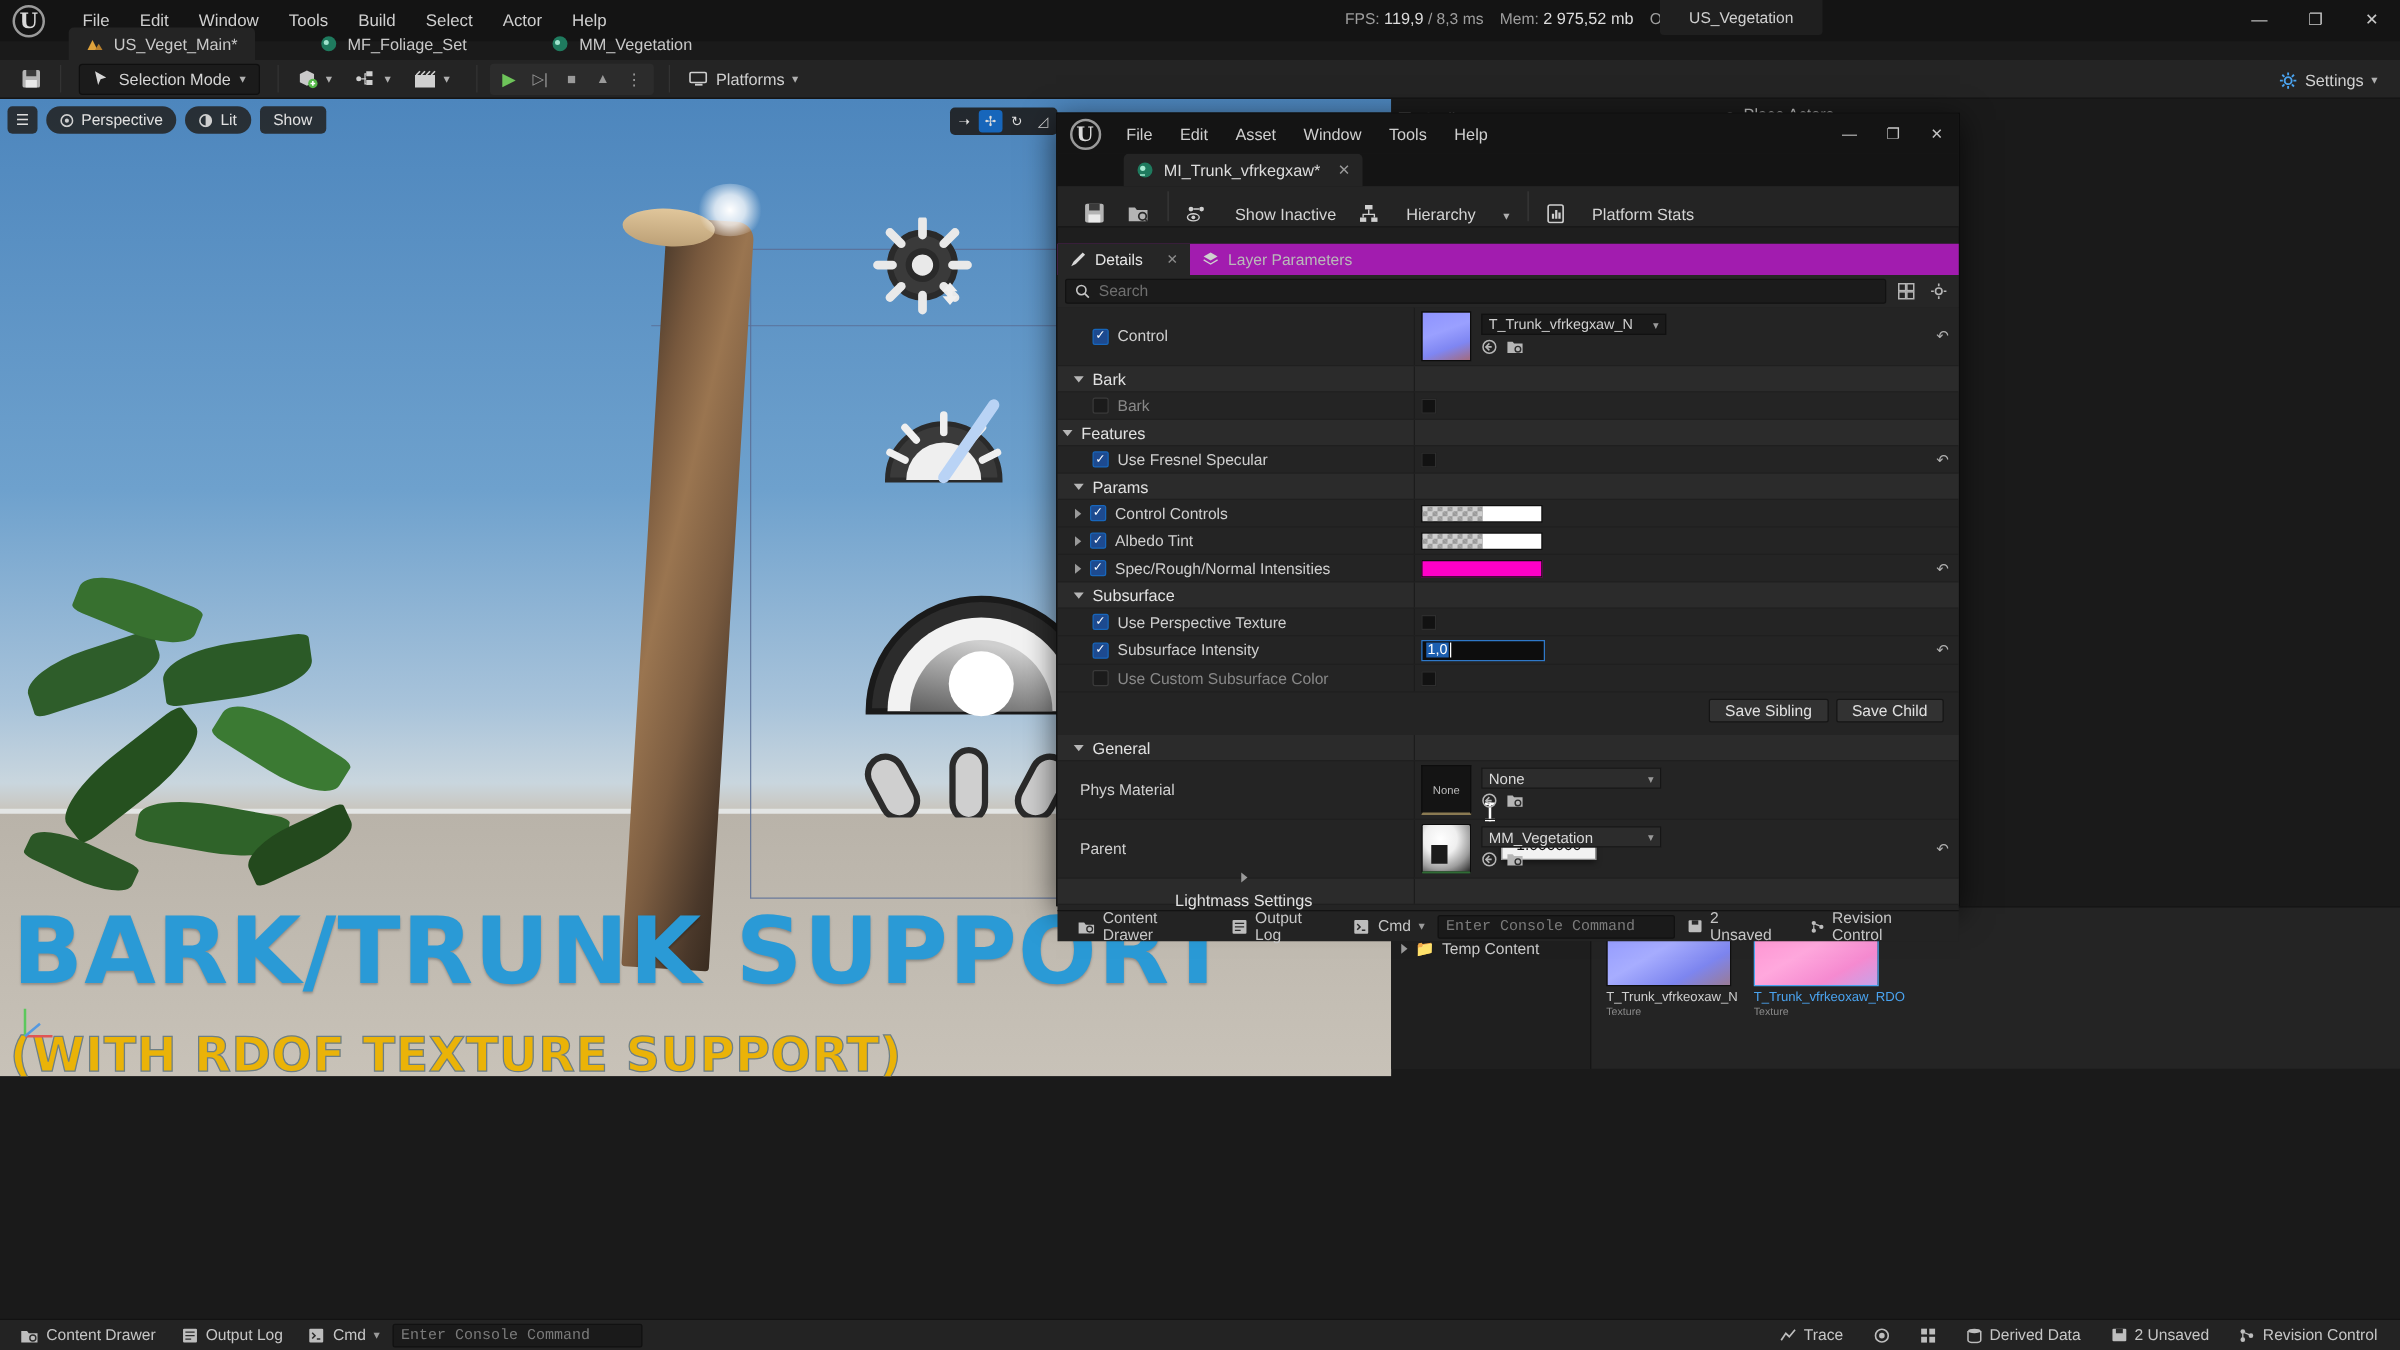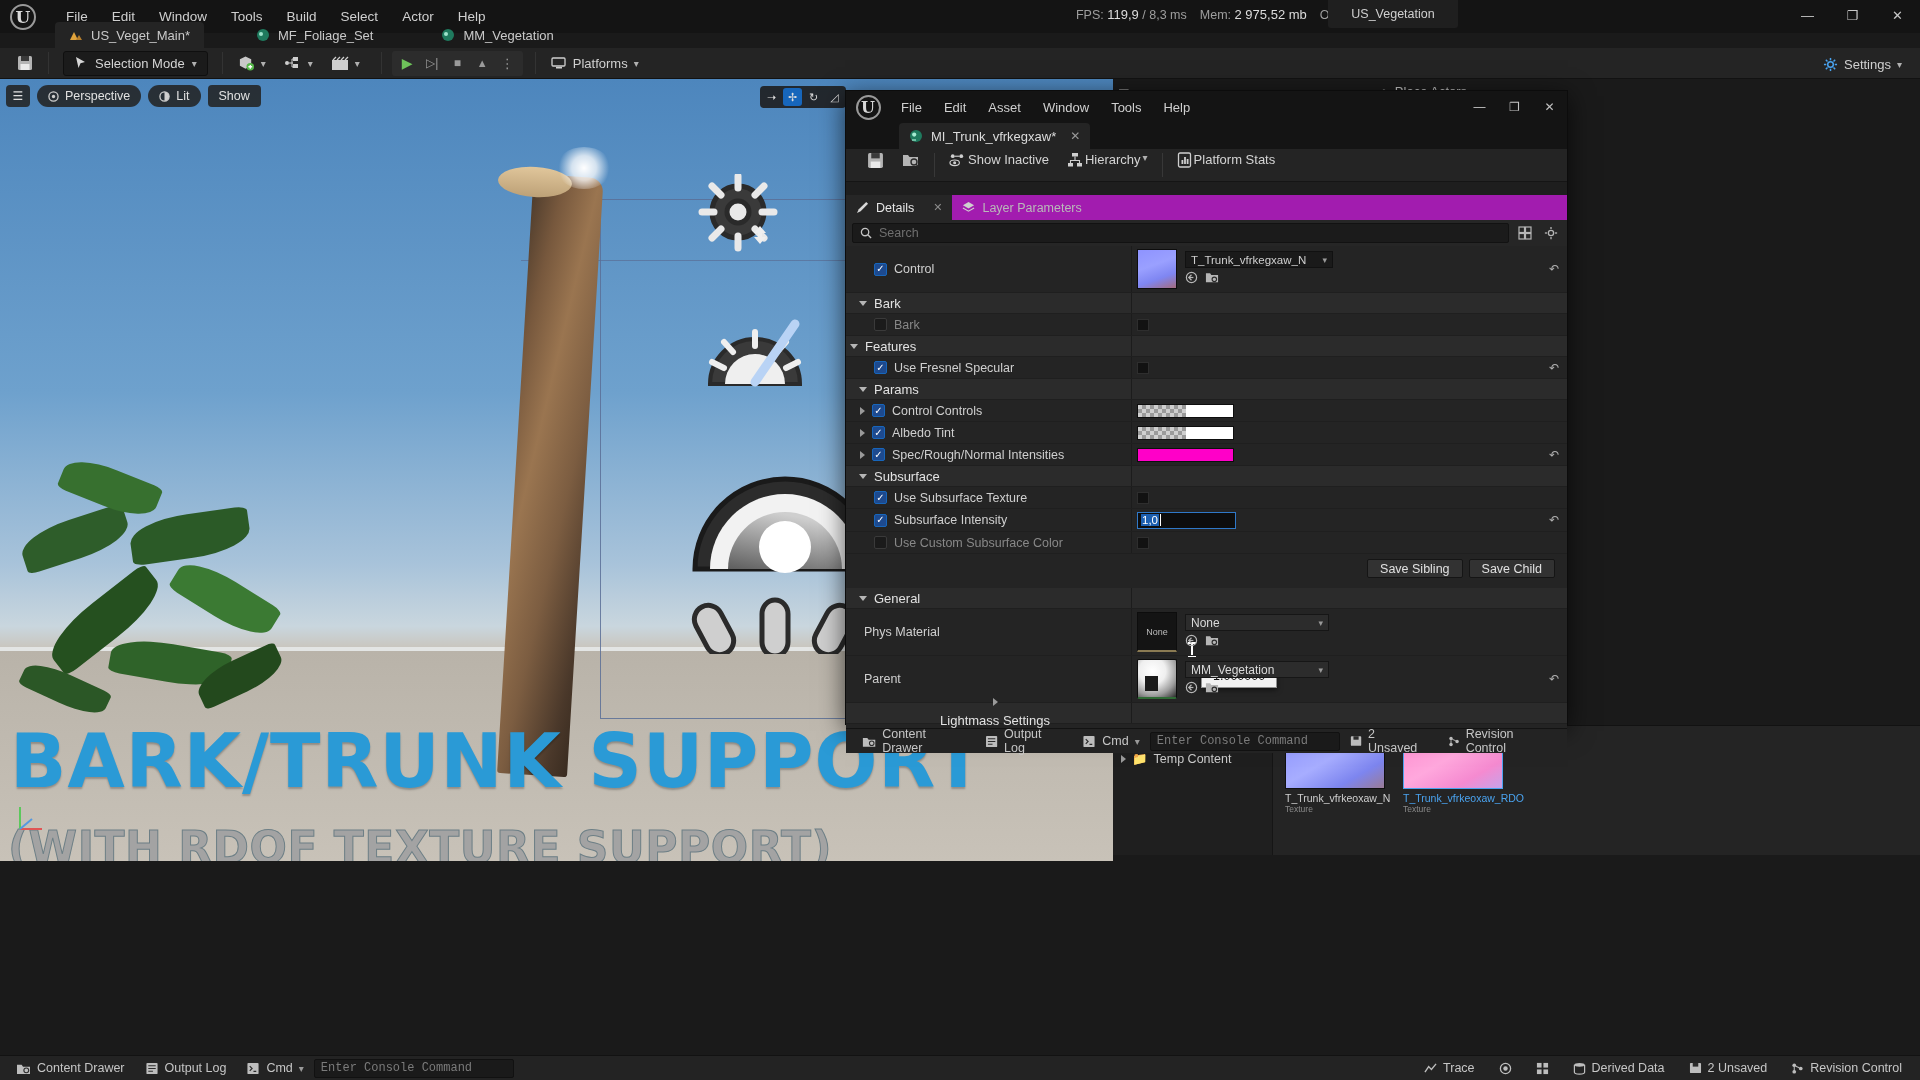--- a/index.html
+++ b/index.html
@@ -82,21 +82,21 @@
   .wirebox { position:absolute; left:600px; top:120px; width:260px; height:520px;
      border:1px solid rgba(90,110,150,.85); }
   .wirebox:before{content:"";position:absolute;left:-80px;top:60px;width:340px;height:1px;background:rgba(90,110,150,.7);}
 
   
   .vpgiz { position:absolute; }
   .hud-overlay-title { position:absolute; left:0; top:645px; width:1113px; text-align:left;
      font-family:"DejaVu Sans", sans-serif; }
   .bigtext { font-size:74px; font-weight:bold; color:#2a9ad6; letter-spacing:1px;
      text-shadow:0 2px 2px rgba(0,0,0,.25); padding-left:10px; line-height:1;}
-  .subtext { font-size:44px; font-weight:bold; color:#a3a3a3; letter-spacing:.5px;
+  .subtext { font-size:38px; font-weight:bold; color:#eab308; letter-spacing:.5px;
      padding-left:8px; margin-top:24px; -webkit-text-stroke:1px #6d7f86;}
 
   
   .vp-tl { position:absolute; left:6px; top:85px; display:flex; align-items:center; gap:7px; }
   .vp-pill { height:22px; border-radius:11px; background:rgba(35,35,35,.88); display:flex;
      align-items:center; gap:6px; padding:0 11px; font-size:12.5px; color:#e0e0e0; }
   .vp-pill.sq { border-radius:4px; }
   .vp-hamb { width:24px; height:22px; border-radius:4px; background:rgba(35,35,35,.88);
      display:flex; align-items:center; justify-content:center; }
   .vp-tr { position:absolute; left:760px; top:86px; display:flex; gap:2px;
@@ -128,21 +128,21 @@
   .mi-wc div { width:35px; height:32px; display:flex; align-items:center; justify-content:center;
      color:#c4c4c4; font-size:12px;}
 
   .mi-tabrow { height:26px; background:#141414; display:flex; align-items:flex-end; padding-left:53px;}
   .mi-tab { height:26px; background:#242424; border-radius:4px 4px 0 0; display:flex;
      align-items:center; gap:8px; padding:0 10px; font-size:13px; color:#dcdcdc;}
   .mi-tab .x { color:#9a9a9a; font-size:12px; margin-left:6px;}
 
   .mi-toolbar { height:33px; background:#242424; display:flex; align-items:center;
      border-bottom:1px solid #151515; }
-  .mi-tb-btn { height:27px; display:flex; align-items:flex-start; gap:2px; padding:0 9px;
+  .mi-tb-btn { height:27px; display:flex; align-items:flex-end; gap:22px; padding:0 9px;
      font-size:13px; color:#d4d4d4; border-radius:3px;}
   .mi-vsep{width:1px;height:24px;background:#383838;margin:0 5px;}
 
   .mi-paneltabs { height:25px; background:#a21caf; display:flex; align-items:flex-end;margin-top:13px; }
   .ptab { height:25px; display:flex; align-items:center; gap:7px; padding:0 10px;
      font-size:12.5px; color:#b9b9b9; }
   .ptab.active { background:#262626; color:#e6e6e6; }
   .ptab .x { margin-left:12px; font-size:11px; color:#8c8c8c;}
 
   .searchrow { height:26px; background:#262626; display:flex; align-items:center; padding:0 6px; gap:6px;}
@@ -896,21 +896,21 @@
         <span class="tri down"></span>
         <span>Subsurface</span>
       </div>
       <div class="pval"></div>
     </div>
 
     <div class="prow">
       <div class="divline"></div>
       <div class="pname" style="padding-left:28px;">
         <span class="cbx">✓</span>
-        <span>Use Subsurface Texture</span>
+        <span>Use Perspective Texture</span>
       </div>
       <div class="pval">
           <div class="smallbox"></div>
         </div>
     </div>
 
     <div class="prow" style="height:23px;">
       <div class="divline"></div>
       <div class="pname" style="padding-left:28px;">
         <span class="cbx">✓</span>

